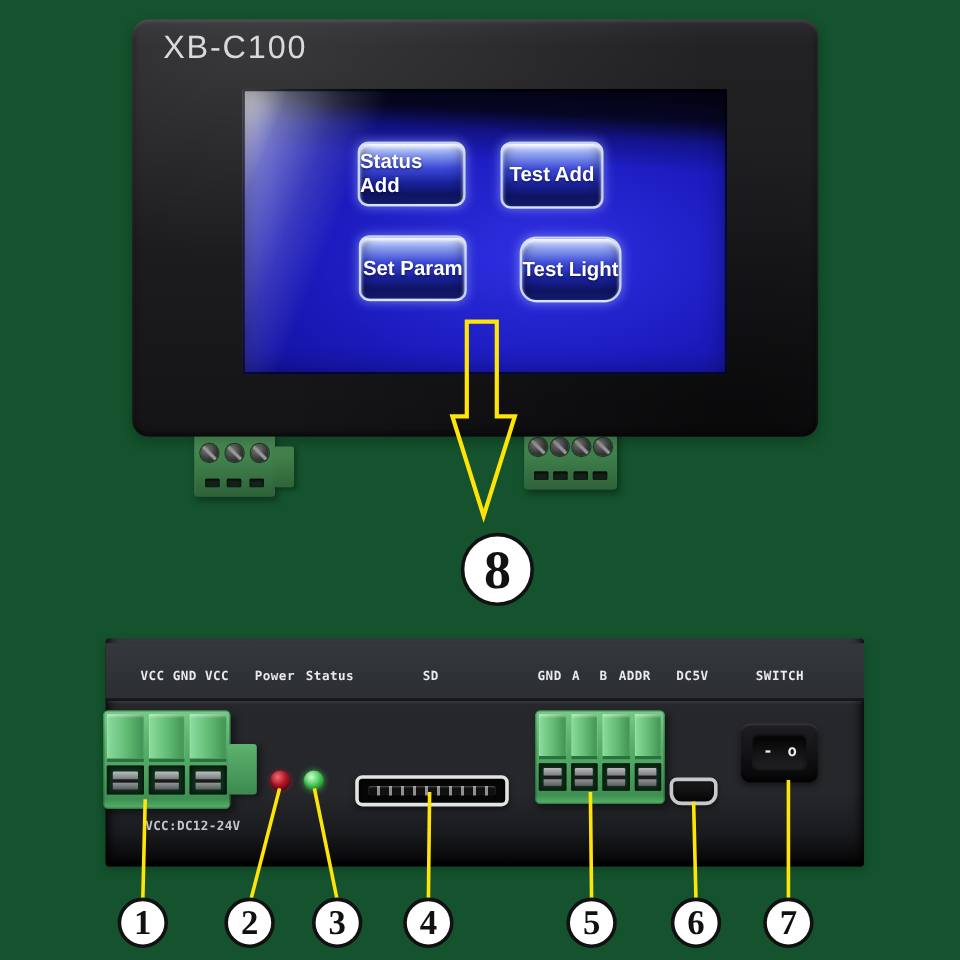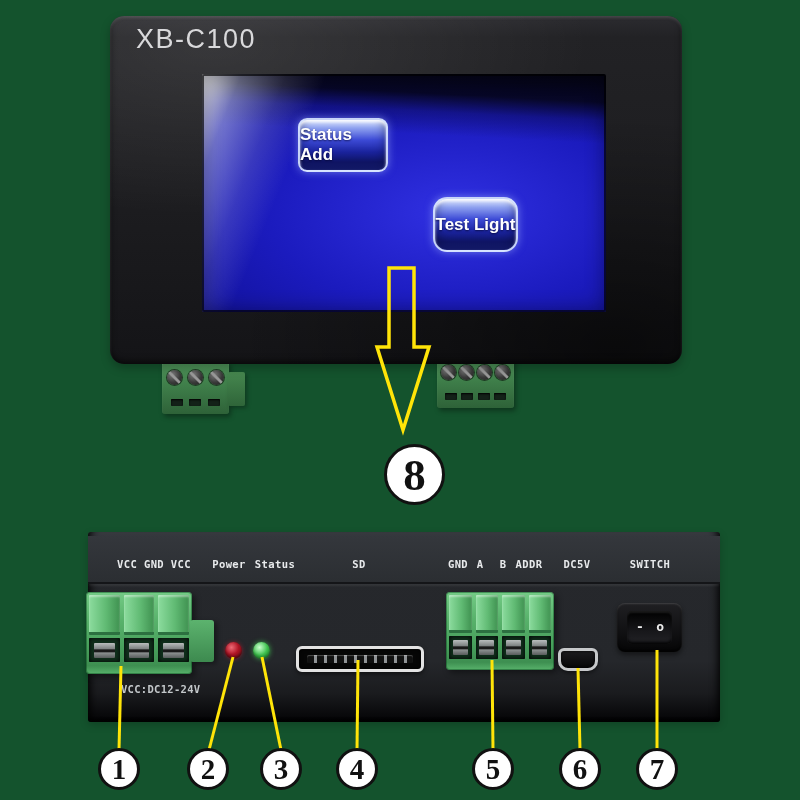--- a/index.html
+++ b/index.html
@@ -152,20 +152,22 @@
         <span class="tslot"></span>
         <span class="tslot"></span>
         <span class="tslot"></span>
     </div>
   </div>
 
   <div class="top-device">
     <div class="model-label">XB-C100</div>
     <div class="screen">
       <div class="scr-btn btn-write">Status Add</div>
+      <div class="scr-btn btn-testadd">Test Add</div>
+      <div class="scr-btn btn-setparam">Set Param</div>
       <div class="scr-btn btn-testlight">Test Light</div>
     </div>
   </div>
 
   <svg class="overlay" viewBox="0 0 800 800" xmlns="http://www.w3.org/2000/svg">
     <path d="M389 268 L414 268 L414 347 L429 347 L403 430 L377 347 L389 347 Z" fill="none" stroke="#ffe408" stroke-width="3.5" stroke-linejoin="miter"></path>
     <line x1="121" y1="666" x2="119" y2="750" stroke="#ffe408" stroke-width="3"></line>
     <line x1="233" y1="657" x2="209" y2="750" stroke="#ffe408" stroke-width="3"></line>
     <line x1="262" y1="657" x2="281" y2="750" stroke="#ffe408" stroke-width="3"></line>
     <line x1="358" y1="660" x2="357" y2="750" stroke="#ffe408" stroke-width="3"></line>

